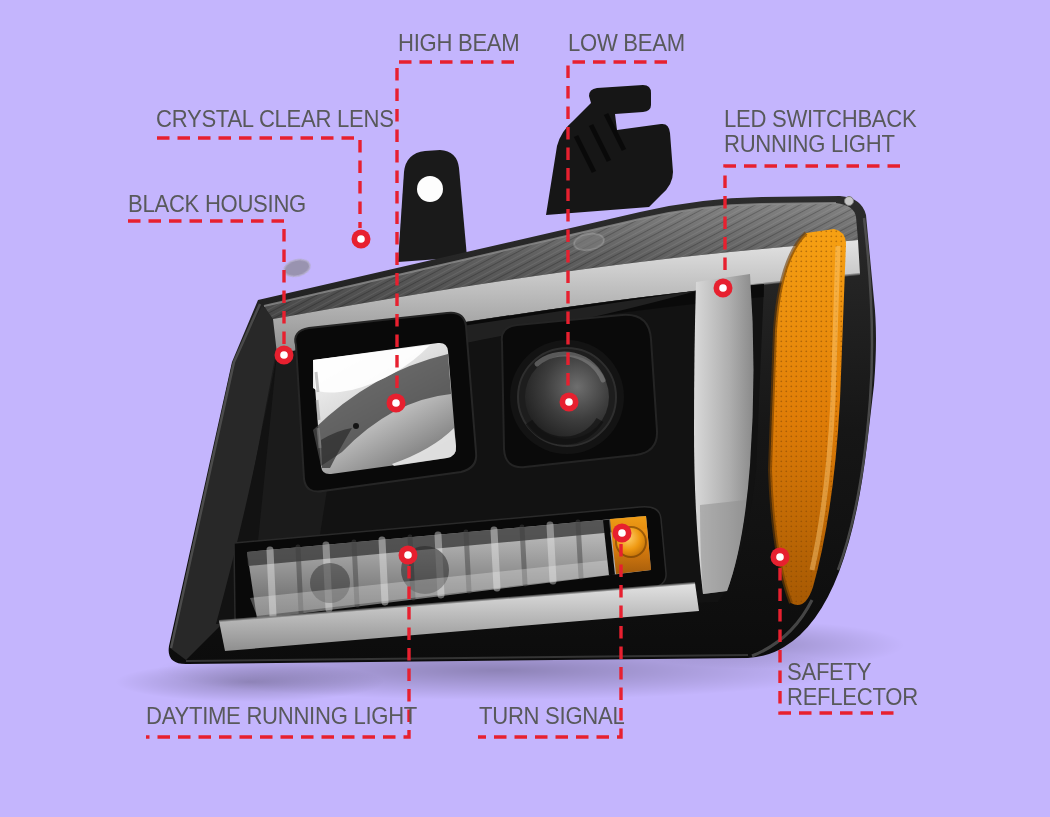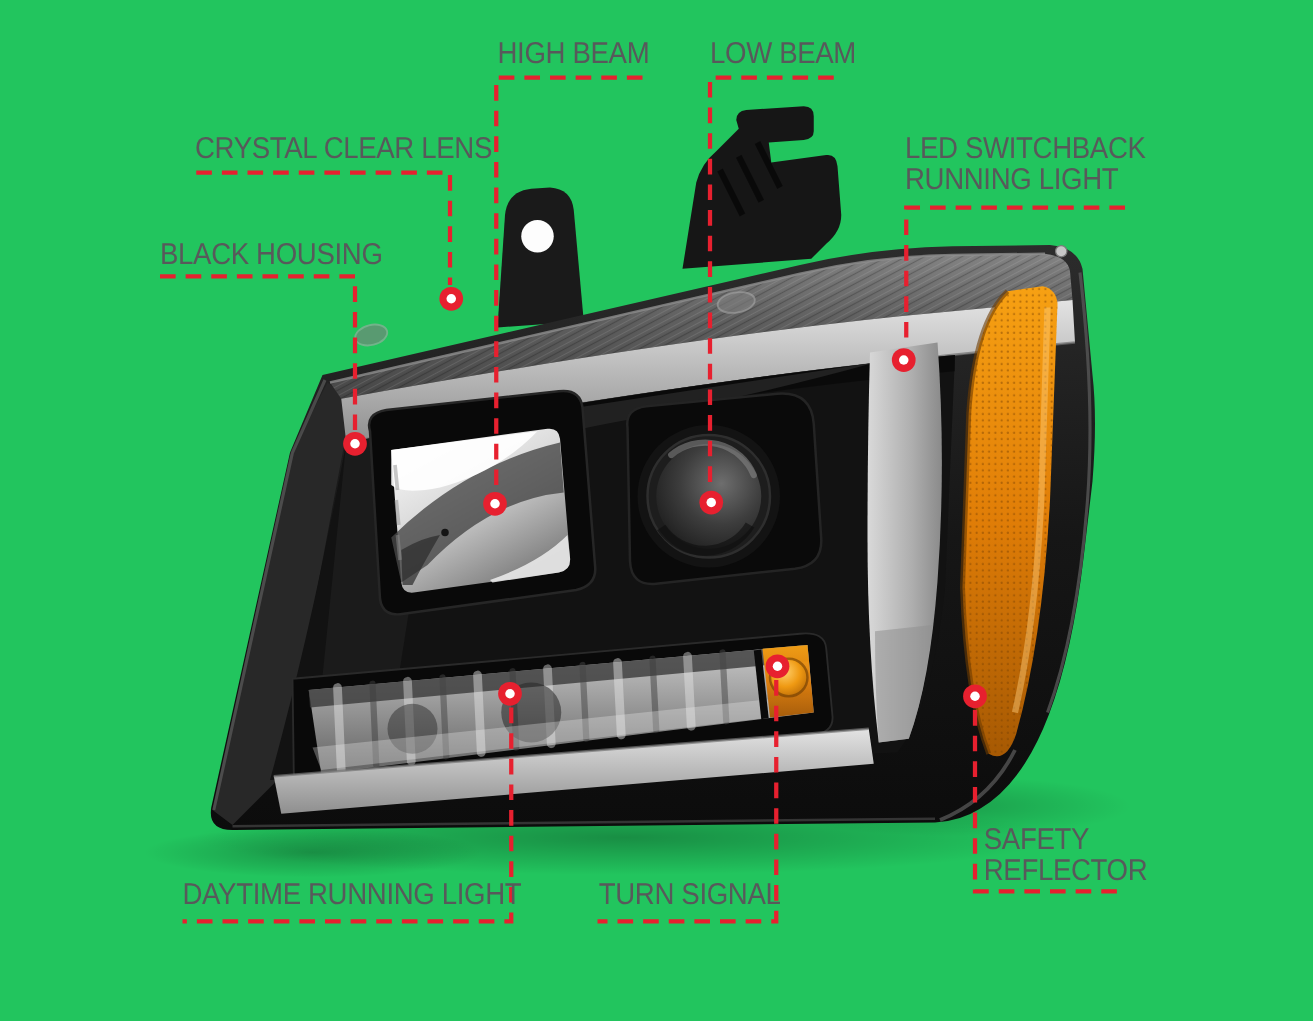--- a/index.html
+++ b/index.html
@@ -1,16 +1,16 @@
 <!DOCTYPE html>
 <html><head>
 <meta charset="utf-8">
 <style>
   html,body{margin:0;padding:0;background:#fff;}
-  .stage{position:relative;width:1050px;height:817px;background:#22c55e;overflow:hidden;
+  .stage{position:relative;width:1050px;height:817px;background:#c4b5fd;overflow:hidden;
          font-family:"Liberation Sans",sans-serif;}
   .art,.overlay{position:absolute;left:0;top:0;width:1050px;height:817px;}
   .overlay{pointer-events:none;}
   .lbl{position:absolute;font-size:24px;line-height:25px;color:#58595b;
        letter-spacing:-0.3px;white-space:nowrap;transform:scaleX(.92);
        transform-origin:0 0;z-index:5;}
   .lbl .ln{display:block;}
 </style>
 </head>
 <body>

